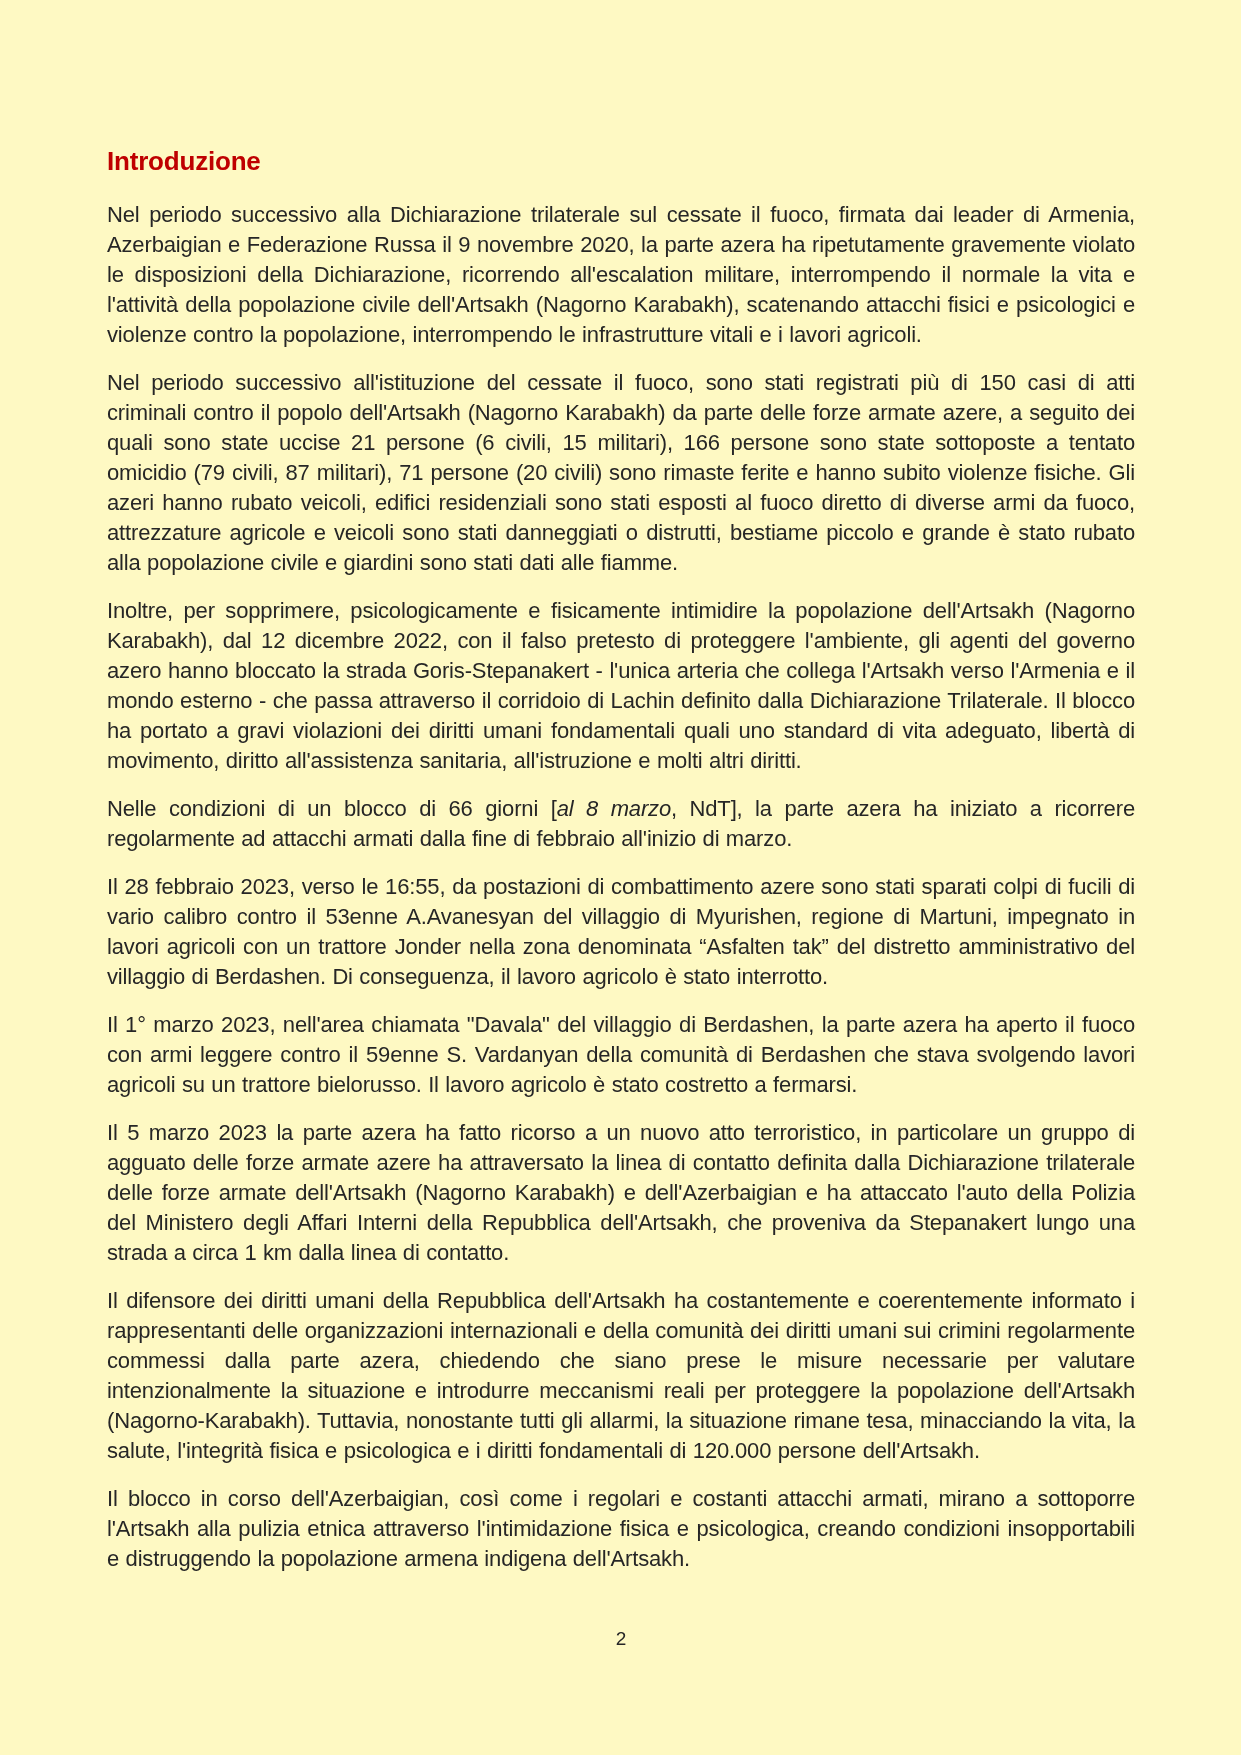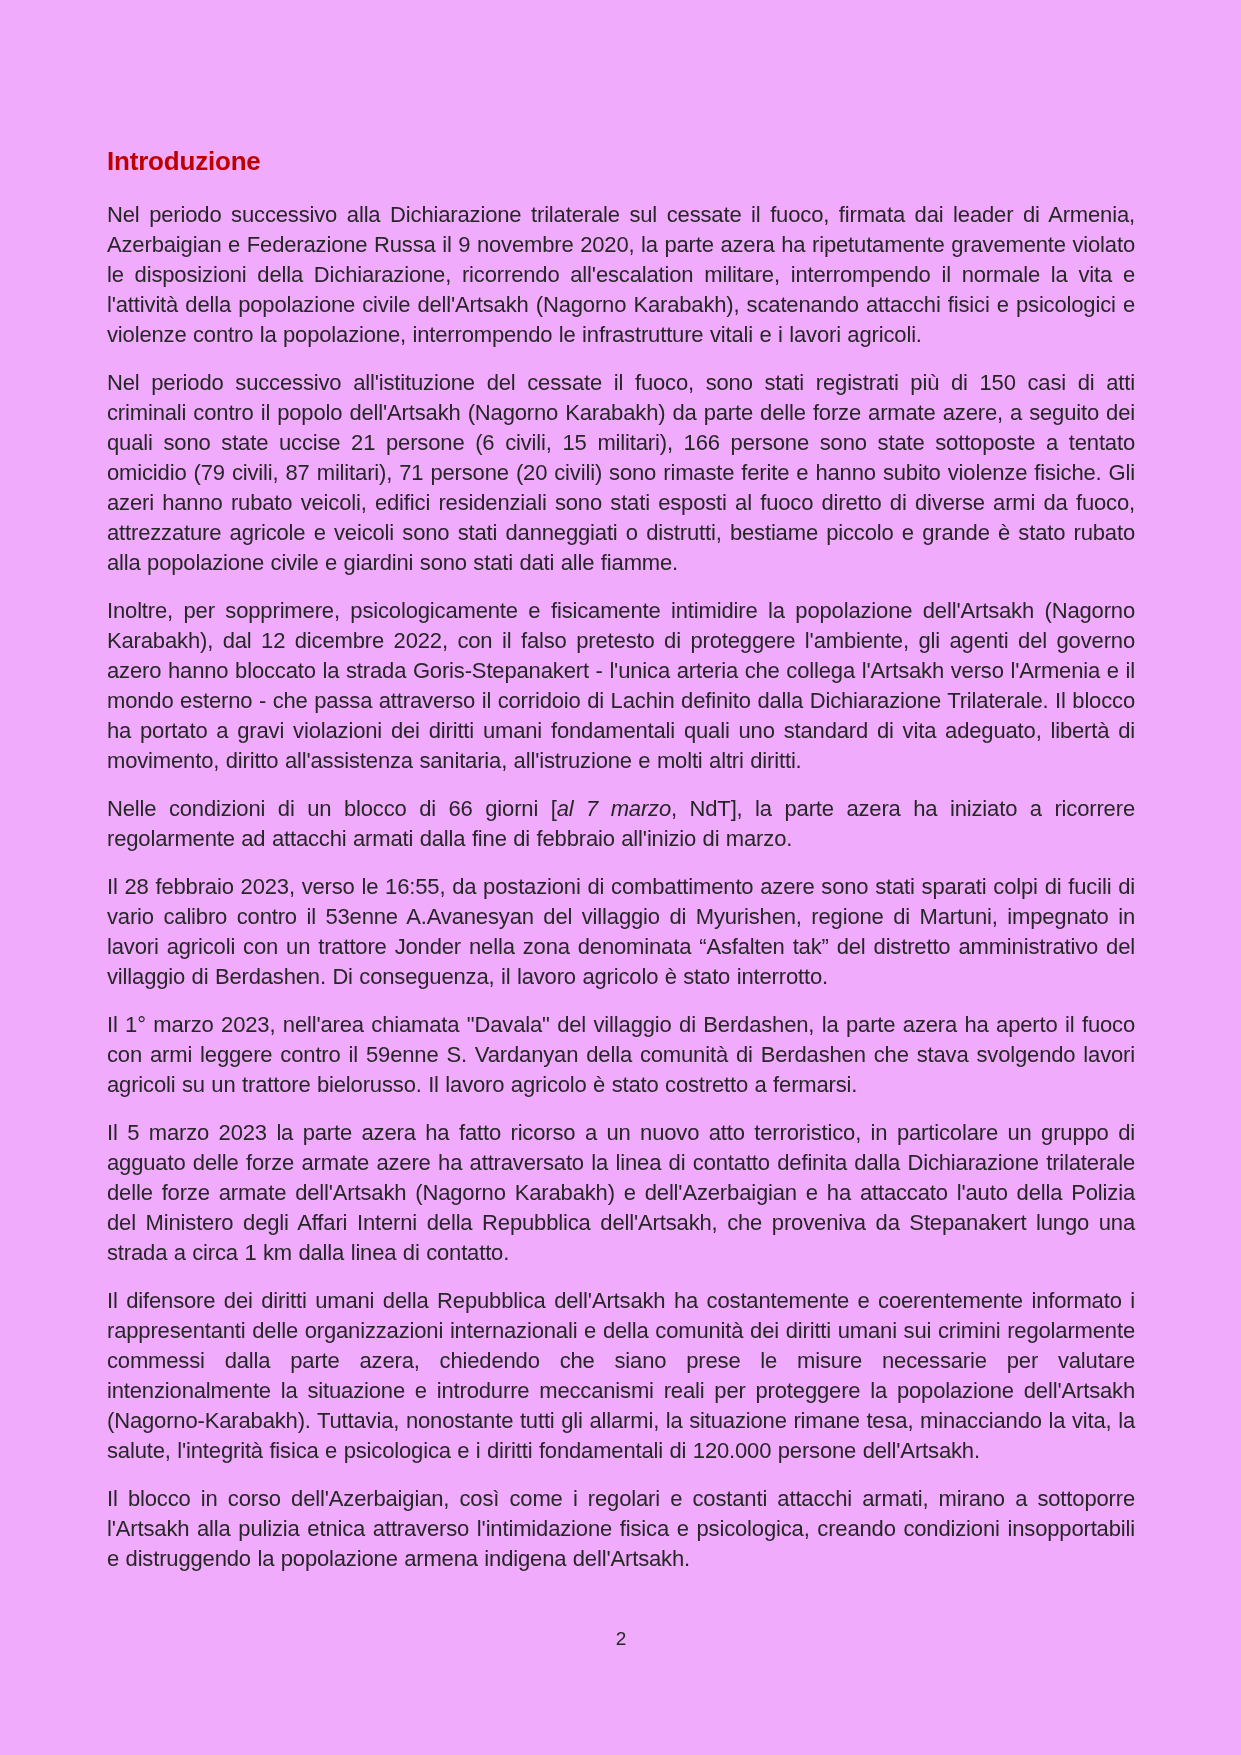--- a/index.html
+++ b/index.html
@@ -15,21 +15,21 @@
     -webkit-font-smoothing: antialiased;
   }
   .page {
     position: absolute;
     top: 0;
     left: 0;
     width: 1241px;
     height: 1755px;
     box-sizing: border-box;
     padding: 146px 106px 0 107px;
-    background: #f0abfc;
+    background: #fef9c3;
   }
   h1.section-heading {
     font-size: 26px;
     line-height: 30px;
     font-weight: bold;
     margin: 0 0 24px 0;
     letter-spacing: -0.2px;
   }
   .body-text p {
     font-size: 22px;
@@ -57,21 +57,21 @@
 </head>
 <body>
 
 <div class="page">
   <h1 class="section-heading" style="color: rgb(191, 0, 0);">Introduzione</h1>
 
   <div class="body-text" id="paragraphs">
       <p><span>Nel periodo successivo alla Dichiarazione trilaterale sul cessate il fuoco, firmata dai leader di Armenia, Azerbaigian e Federazione Russa il 9 novembre 2020, la parte azera ha ripetutamente gravemente violato le disposizioni della Dichiarazione, ricorrendo all'escalation militare, interrompendo il normale la vita e l'attività della popolazione civile dell'Artsakh (Nagorno Karabakh), scatenando attacchi fisici e psicologici e violenze contro la popolazione, interrompendo le infrastrutture vitali e i lavori agricoli.</span></p>
       <p><span>Nel periodo successivo all'istituzione del cessate il fuoco, sono stati registrati più di 150 casi di atti criminali contro il popolo dell'Artsakh (Nagorno Karabakh) da parte delle forze armate azere, a seguito dei quali sono state uccise 21 persone (6 civili, 15 militari), 166 persone sono state sottoposte a tentato omicidio (79 civili, 87 militari), 71 persone (20 civili) sono rimaste ferite e hanno subito violenze fisiche. Gli azeri hanno rubato veicoli, edifici residenziali sono stati esposti al fuoco diretto di diverse armi da fuoco, attrezzature agricole e veicoli sono stati danneggiati o distrutti, bestiame piccolo e grande è stato rubato alla popolazione civile e giardini sono stati dati alle fiamme.</span></p>
       <p><span>Inoltre, per sopprimere, psicologicamente e fisicamente intimidire la popolazione dell'Artsakh (Nagorno Karabakh), dal 12 dicembre 2022, con il falso pretesto di proteggere l'ambiente, gli agenti del governo azero hanno bloccato la strada Goris-Stepanakert - l'unica arteria che collega l'Artsakh verso l'Armenia e il mondo esterno - che passa attraverso il corridoio di Lachin definito dalla Dichiarazione Trilaterale. Il blocco ha portato a gravi violazioni dei diritti umani fondamentali quali uno standard di vita adeguato, libertà di movimento, diritto all'assistenza sanitaria, all'istruzione e molti altri diritti.</span></p>
-      <p><span>Nelle condizioni di un blocco di 66 giorni [</span><em>al 7 marzo</em><span>, NdT], la parte azera ha iniziato a ricorrere regolarmente ad attacchi armati dalla fine di febbraio all'inizio di marzo.</span></p>
+      <p><span>Nelle condizioni di un blocco di 66 giorni [</span><em>al 8 marzo</em><span>, NdT], la parte azera ha iniziato a ricorrere regolarmente ad attacchi armati dalla fine di febbraio all'inizio di marzo.</span></p>
       <p><span>Il 28 febbraio 2023, verso le 16:55, da postazioni di combattimento azere sono stati sparati colpi di fucili di vario calibro contro il 53enne A.Avanesyan del villaggio di Myurishen, regione di Martuni, impegnato in lavori agricoli con un trattore Jonder nella zona denominata “Asfalten tak” del distretto amministrativo del villaggio di Berdashen. Di conseguenza, il lavoro agricolo è stato interrotto.</span></p>
       <p><span>Il 1° marzo 2023, nell'area chiamata "Davala" del villaggio di Berdashen, la parte azera ha aperto il fuoco con armi leggere contro il 59enne S. Vardanyan della comunità di Berdashen che stava svolgendo lavori agricoli su un trattore bielorusso. Il lavoro agricolo è stato costretto a fermarsi.</span></p>
       <p><span>Il 5 marzo 2023 la parte azera ha fatto ricorso a un nuovo atto terroristico, in particolare un gruppo di agguato delle forze armate azere ha attraversato la linea di contatto definita dalla Dichiarazione trilaterale delle forze armate dell'Artsakh (Nagorno Karabakh) e dell'Azerbaigian e ha attaccato l'auto della Polizia del Ministero degli Affari Interni della Repubblica dell'Artsakh, che proveniva da Stepanakert lungo una strada a circa 1 km dalla linea di contatto.</span></p>
       <p><span>Il difensore dei diritti umani della Repubblica dell'Artsakh ha costantemente e coerentemente informato i rappresentanti delle organizzazioni internazionali e della comunità dei diritti umani sui crimini regolarmente commessi dalla parte azera, chiedendo che siano prese le misure necessarie per valutare intenzionalmente la situazione e introdurre meccanismi reali per proteggere la popolazione dell'Artsakh (Nagorno-Karabakh). Tuttavia, nonostante tutti gli allarmi, la situazione rimane tesa, minacciando la vita, la salute, l'integrità fisica e psicologica e i diritti fondamentali di 120.000 persone dell'Artsakh.</span></p>
       <p><span>Il blocco in corso dell'Azerbaigian, così come i regolari e costanti attacchi armati, mirano a sottoporre l'Artsakh alla pulizia etnica attraverso l'intimidazione fisica e psicologica, creando condizioni insopportabili e distruggendo la popolazione armena indigena dell'Artsakh.</span></p>
     </div>
 
   <div class="page-number">2</div>
 </div>
 

